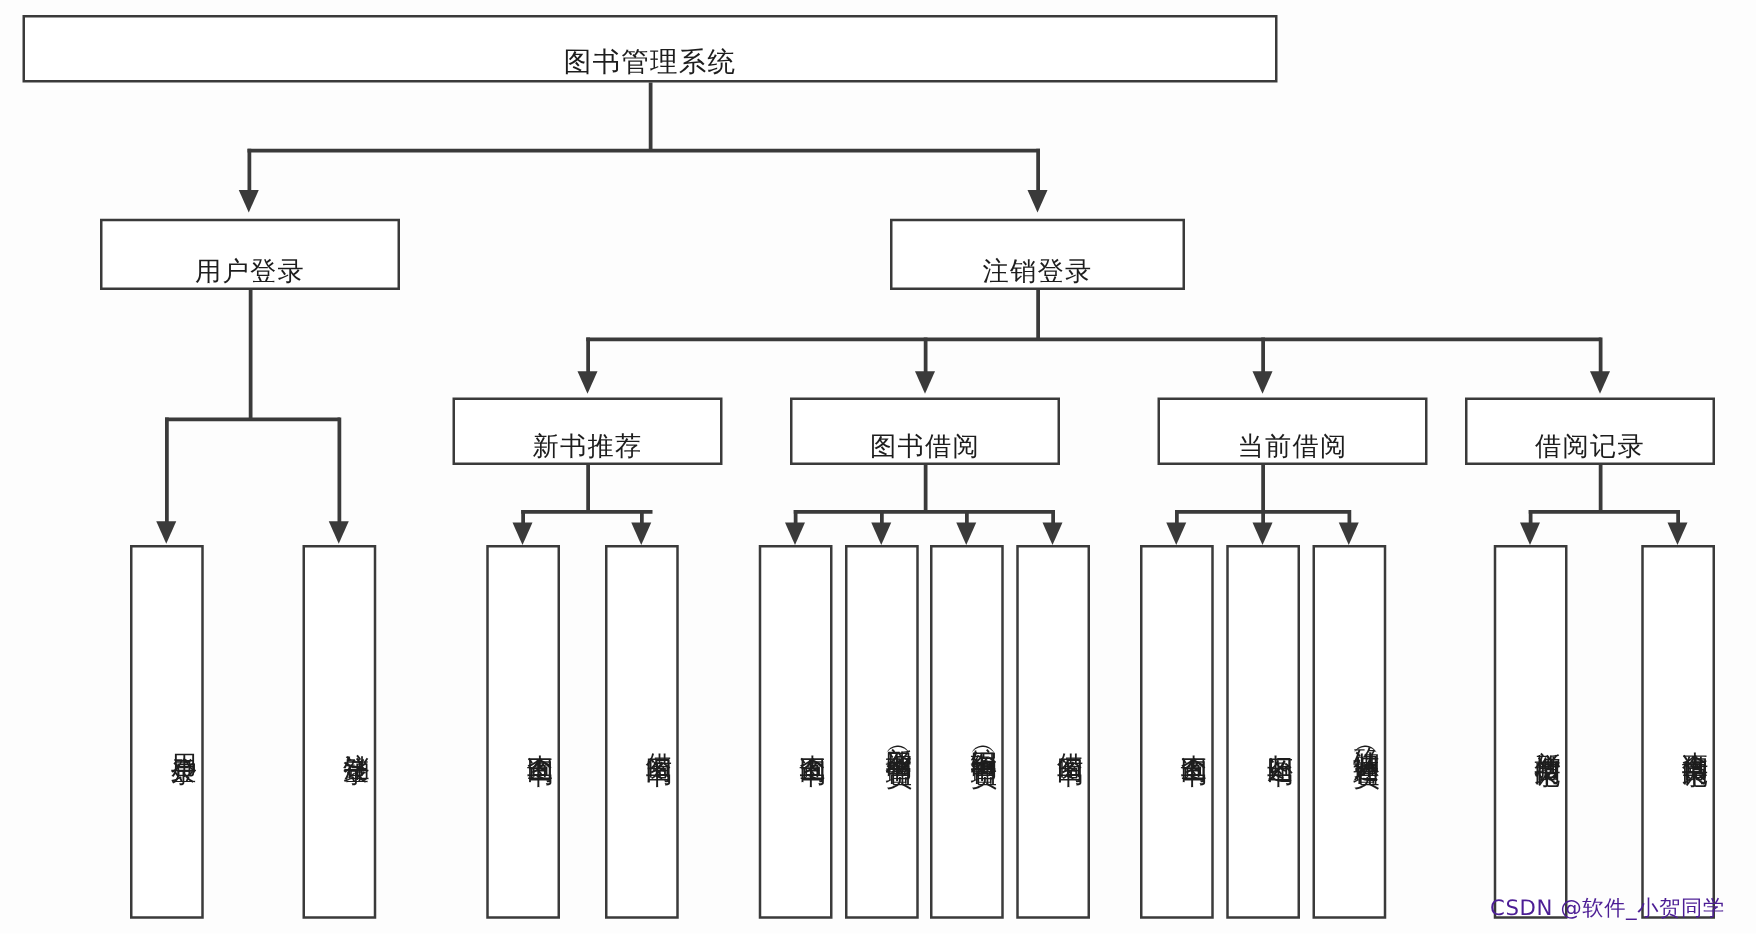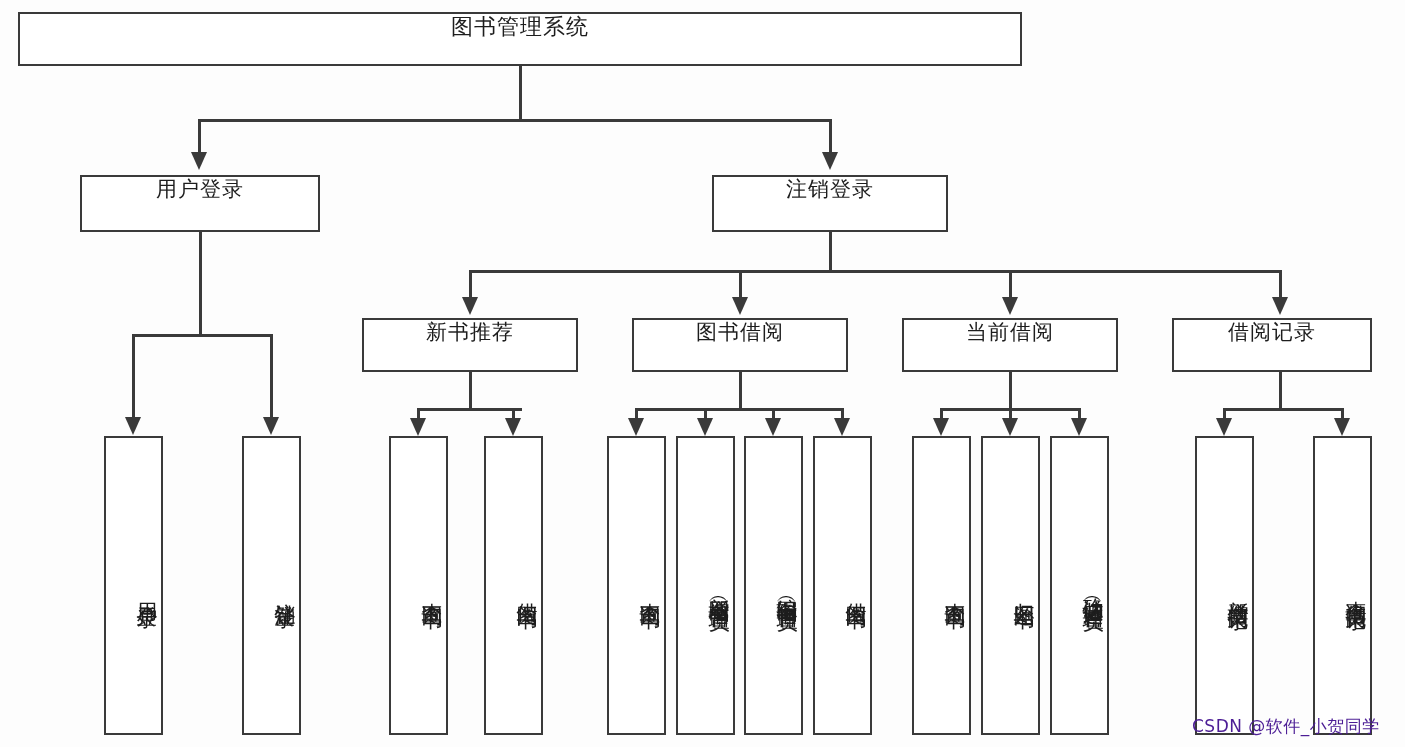--- a/index.html
+++ b/index.html
@@ -14,21 +14,21 @@
     background: #fdfdfd;
     font-family: "DejaVu Sans", "Liberation Sans", sans-serif;
     overflow: hidden;
   }
   .node {
     position: absolute;
     box-sizing: border-box;
     background: #ffffff;
     border: 2.5px solid #3a3a3a;
     display: flex;
-    align-items: flex-start;
+    align-items: flex-end;
     justify-content: center;
     color: #1d1d1d;
   }
   .node.horiz {
     font-size: 21px;
     letter-spacing: 1px;
     line-height: 1.2;
   }
   .node.vert {
     writing-mode: vertical-rl;
@@ -105,21 +105,21 @@
   <div class="arrow" style="left:1002px; top:297px;"></div>
   <div class="line vline" style="left:1279px; top:270px; width:2.5px; height:28px;"></div>
   <div class="arrow" style="left:1272px; top:297px;"></div>
 
   <div class="node horiz" style="left:632px; top:318px; width:216px; height:54px;">
     <span>图书借阅</span>
   </div>
   <div class="node horiz" style="left:362px; top:318px; width:216px; height:54px;">
     <span>新书推荐</span>
   </div>
-  <div class="node horiz" style="left:902px; top:318px; width:216px; height:54px;">
+  <div class="node horiz" style="left:926px; top:318px; width:216px; height:54px;">
     <span>当前借阅</span>
   </div>
   <div class="node horiz" style="left:1172px; top:318px; width:200px; height:54px;">
     <span>借阅记录</span>
   </div>
 
   <div class="line vline" style="left:469px; top:372px; width:2.5px; height:38px;"></div>
   <div class="line hline" style="left:417px; top:408px; width:105px; height:2.5px;"></div>
   <div class="line vline" style="left:417px; top:408px; width:2.5px; height:11px;"></div>
   <div class="arrow" style="left:410px; top:418px;"></div>

